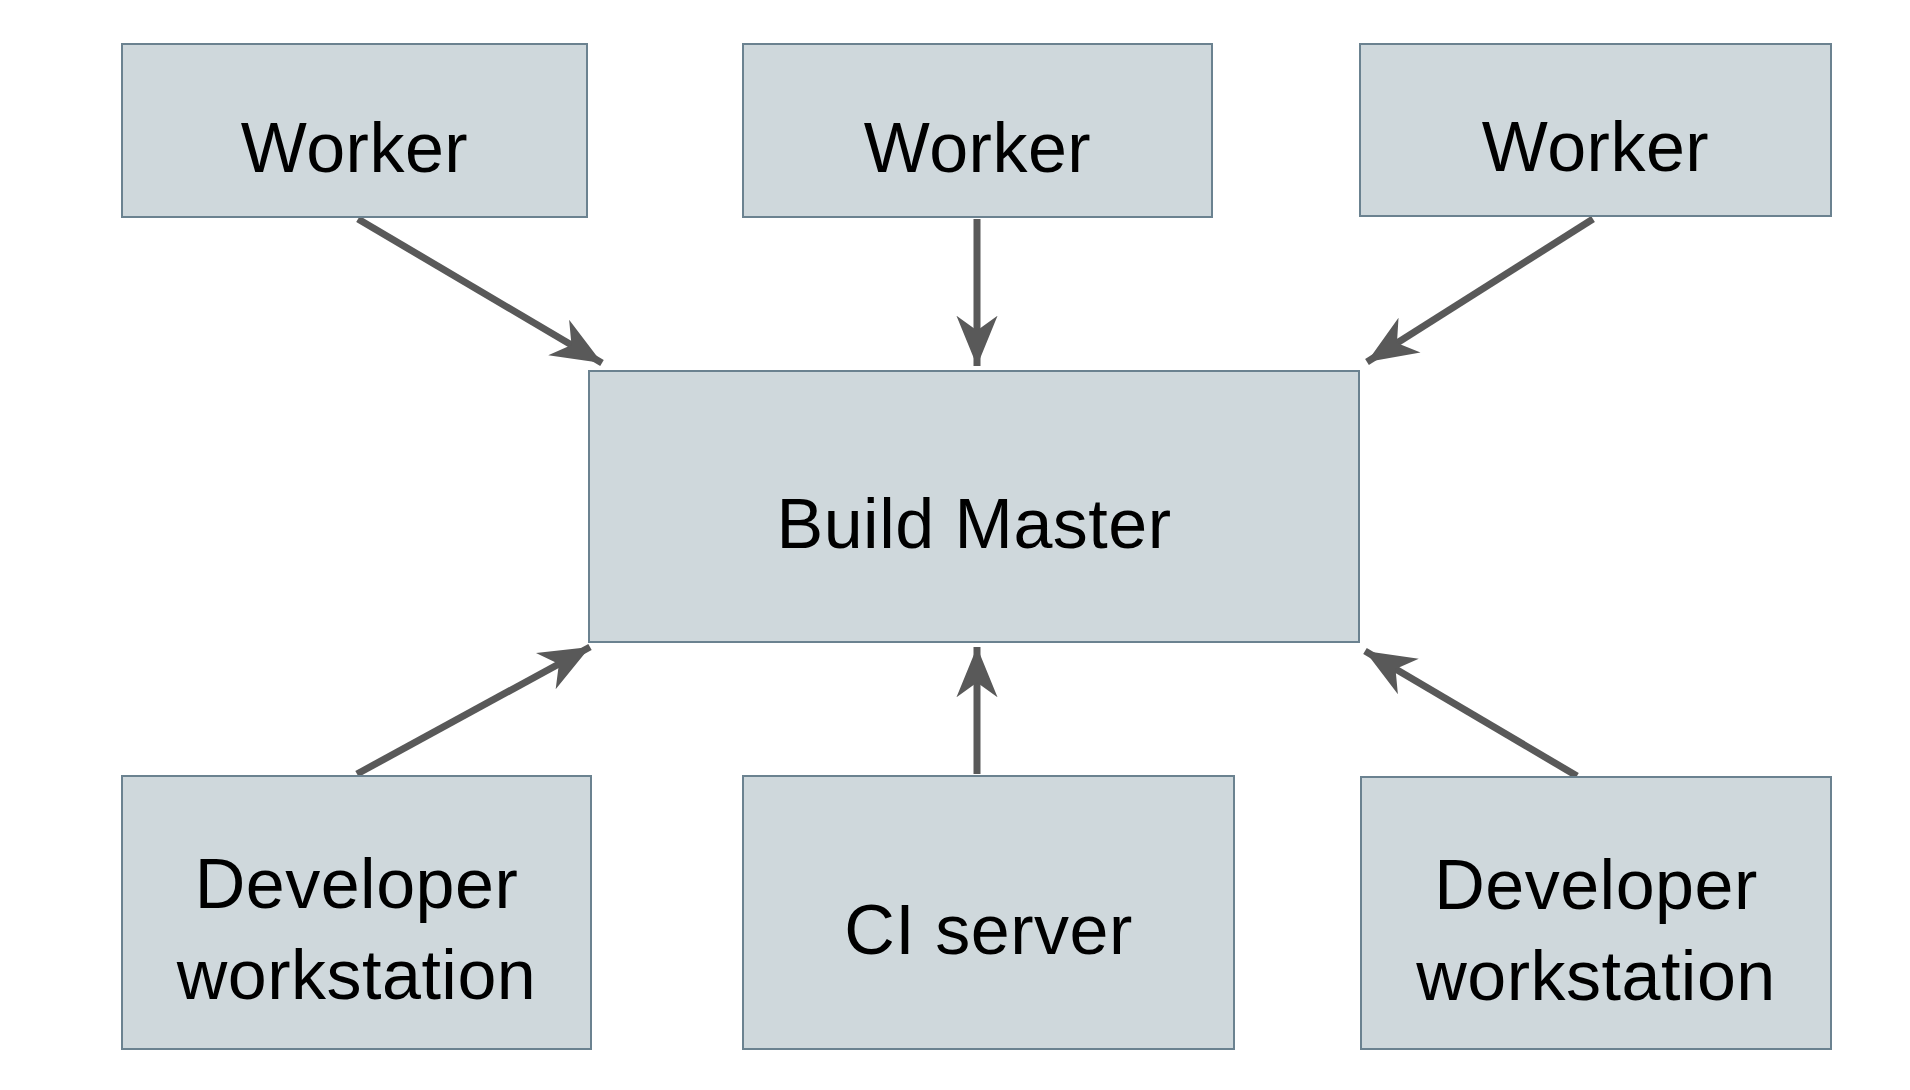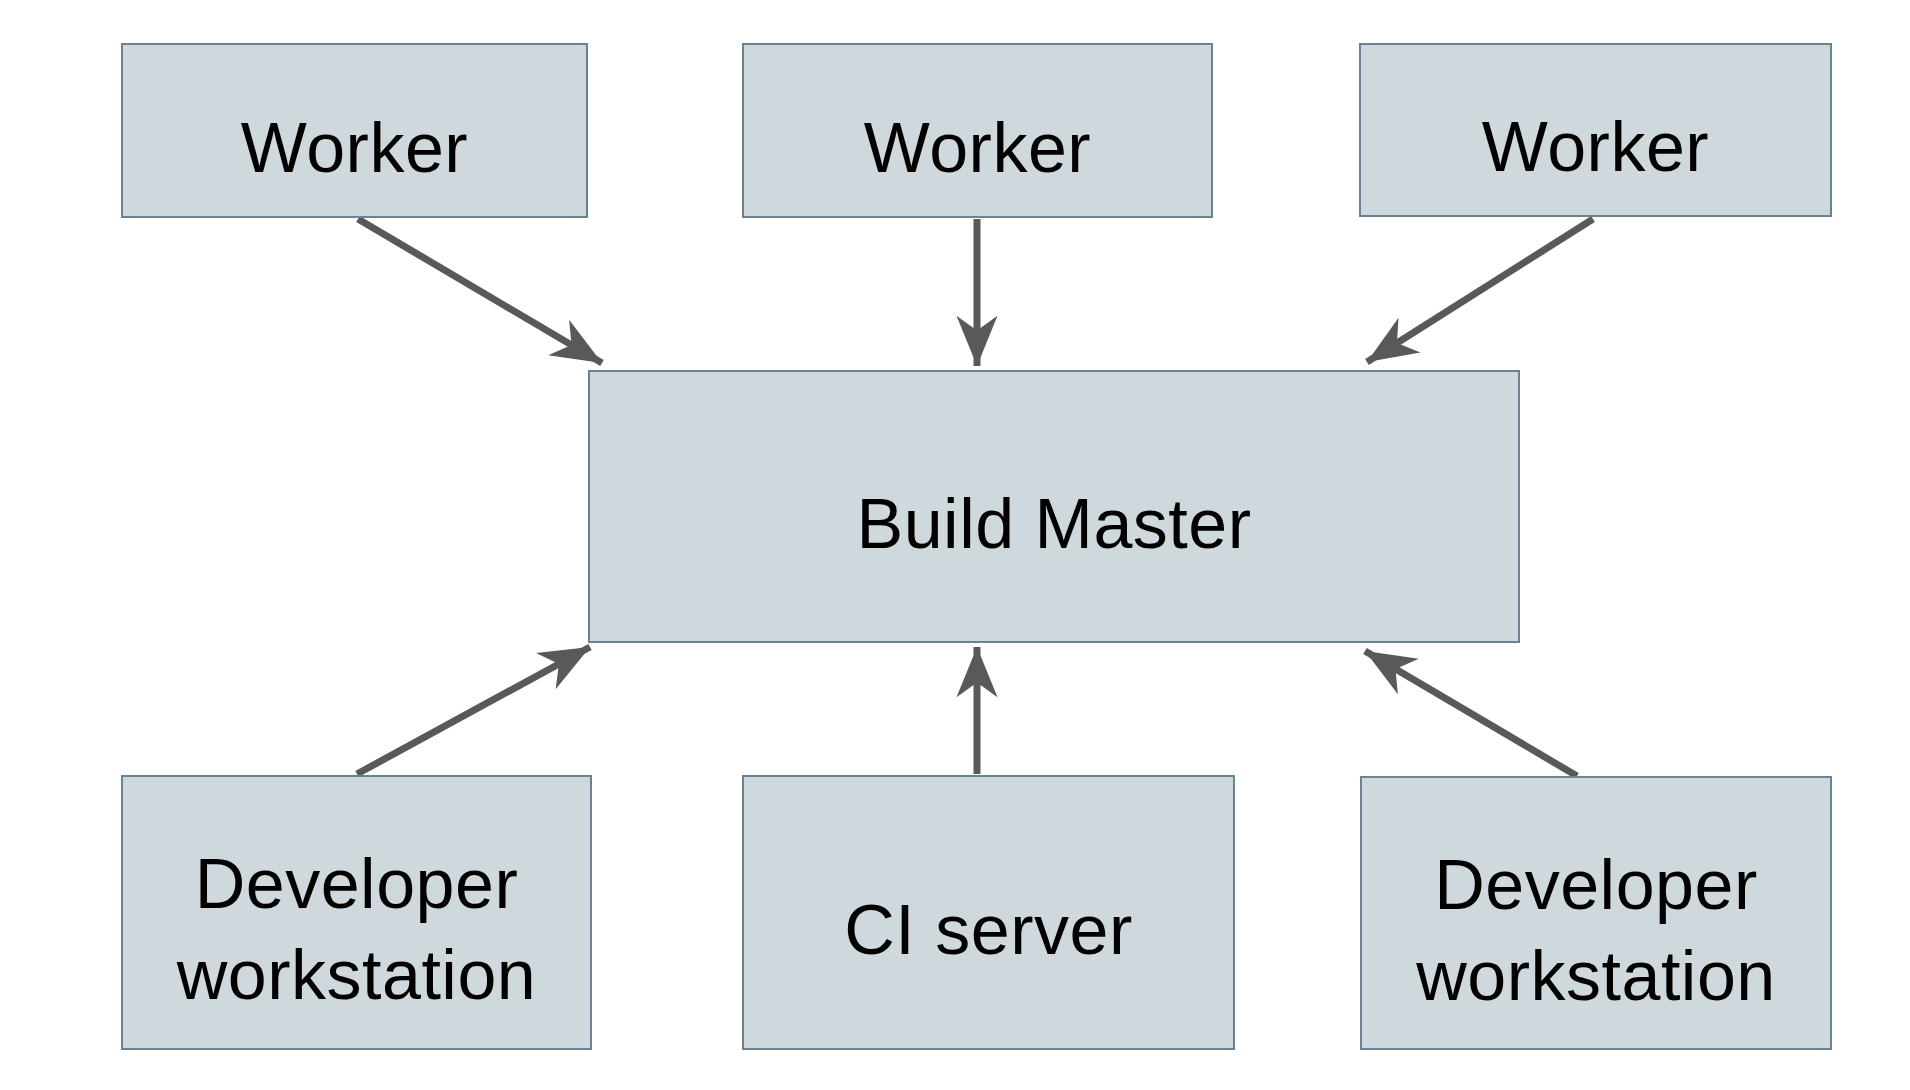--- a/index.html
+++ b/index.html
@@ -44,21 +44,21 @@
   }
   .node-label {
     display: block;
     padding: 0 20px;
     margin-top: 35px;
   }
   
   #node-worker-1      { left: 121px;  top: 43px;  width: 467px; height: 175px; }
   #node-worker-2      { left: 742px;  top: 43px;  width: 471px; height: 175px; }
   #node-worker-3      { left: 1359px; top: 43px;  width: 473px; height: 174px; }
-  #node-build-master  { left: 588px;  top: 370px; width: 932px; height: 273px; }
+  #node-build-master  { left: 588px;  top: 370px; width: 772px; height: 273px; }
   #node-dev-left      { left: 121px;  top: 775px; width: 471px; height: 275px; }
   #node-ci-server     { left: 742px;  top: 775px; width: 493px; height: 275px; }
   #node-dev-right     { left: 1360px; top: 776px; width: 472px; height: 274px; }
 </style>
 </head>
 <body>
 
 <div class="canvas" style="--bg: #ffffff; --node-fill: #cfd8dc; --node-border: #6b8290; --arrow-color: #595959; --text-color: #000000;">
 
   <svg class="edges-layer" width="1910" height="1090" viewBox="0 0 1910 1090" xmlns="http://www.w3.org/2000/svg">

